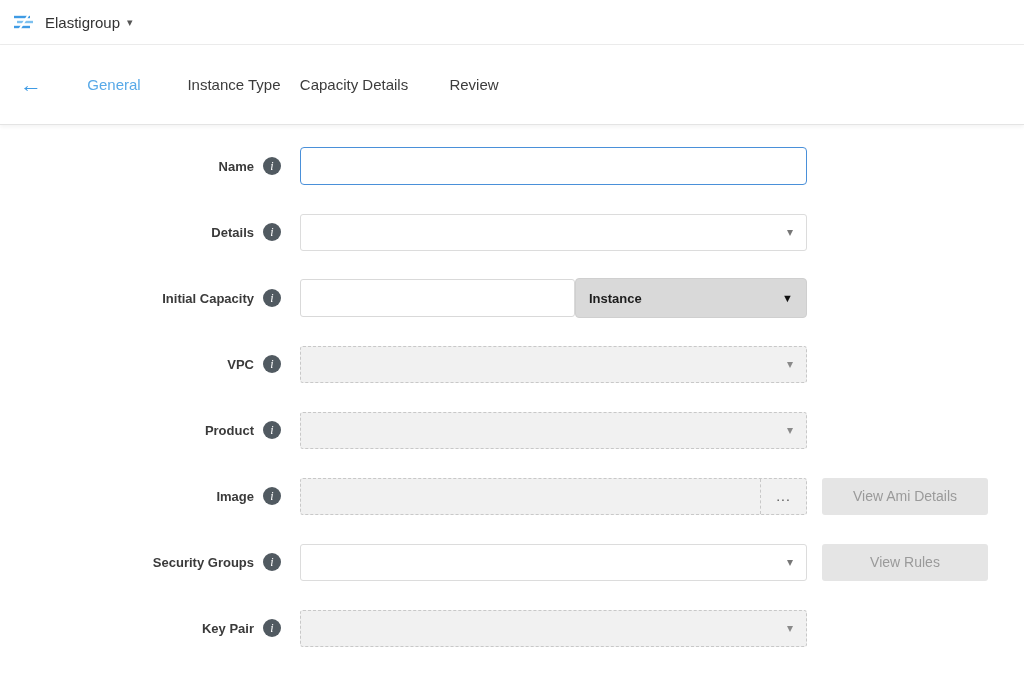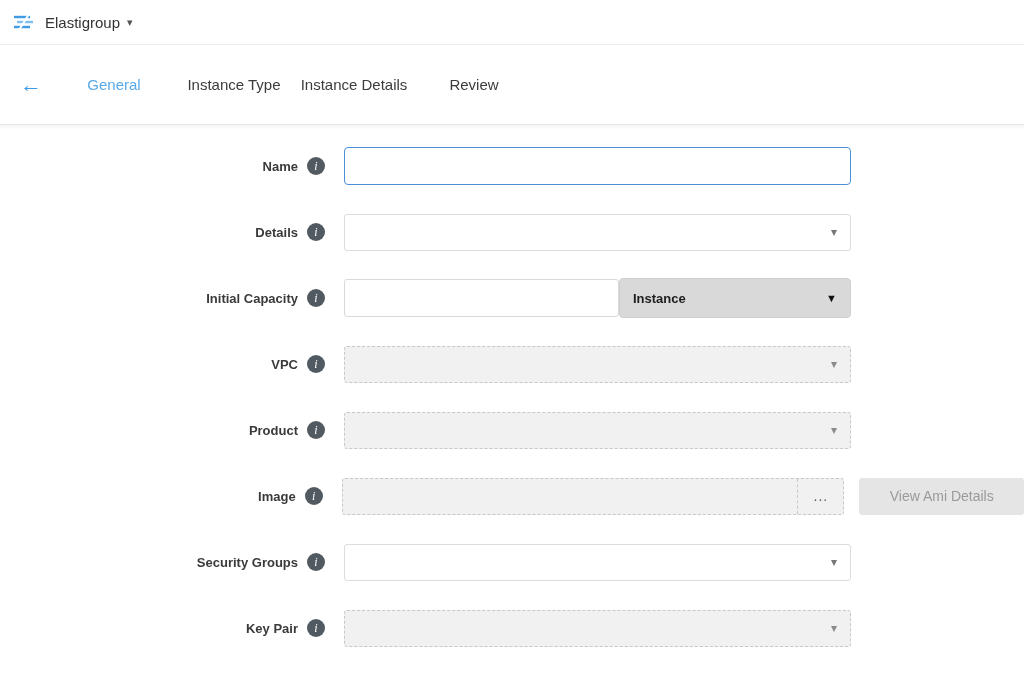--- a/index.html
+++ b/index.html
@@ -43,21 +43,21 @@
     text-align: center;
     font-size: 15px;
     color: #3c3c3c;
     cursor: pointer;
     white-space: nowrap;
     padding: 6px 4px;
   }
   .tab.active { color: #58a9e8; }
 
   
-  .form { padding-top: 8px; padding-left: 44px; }
+  .form { padding-top: 8px; }
   .row { display: flex; align-items: center; height: 66px; }
   .label-cell {
     width: 281px;
     display: flex;
     align-items: center;
     justify-content: flex-end;
     gap: 9px;
   }
   .field-label { font-size: 13px; font-weight: bold; color: #3a3a3a; }
   .info-icon {
@@ -192,21 +192,21 @@
   </span>
   <span class="app-name">Elastigroup</span>
   <span class="app-caret">▾</span>
 </div>
 
 <div class="navbar">
   <span class="back-arrow">←</span>
   <div class="tabs">
     <span class="tab active">General</span>
     <span class="tab">Instance Type</span>
-    <span class="tab">Instance Details</span>
+    <span class="tab">Capacity Details</span>
     <span class="tab">Review</span>
   </div>
 </div>
 
 <div class="form">
 
   <div class="row">
     <div class="label-cell">
       <span class="field-label">Name</span>
       <span class="info-icon">i</span>
@@ -289,20 +289,23 @@
     <div class="label-cell">
       <span class="field-label">Security Groups</span>
       <span class="info-icon">i</span>
     </div>
     <div class="field-cell">
       <div class="select">
         <span></span>
         <span class="caret">▾</span>
       </div>
     </div>
+    <div class="side-cell">
+      <button class="side-btn">View Rules</button>
+    </div>
   </div>
 
   <div class="row">
     <div class="label-cell">
       <span class="field-label">Key Pair</span>
       <span class="info-icon">i</span>
     </div>
     <div class="field-cell">
       <div class="select disabled">
         <span></span>

